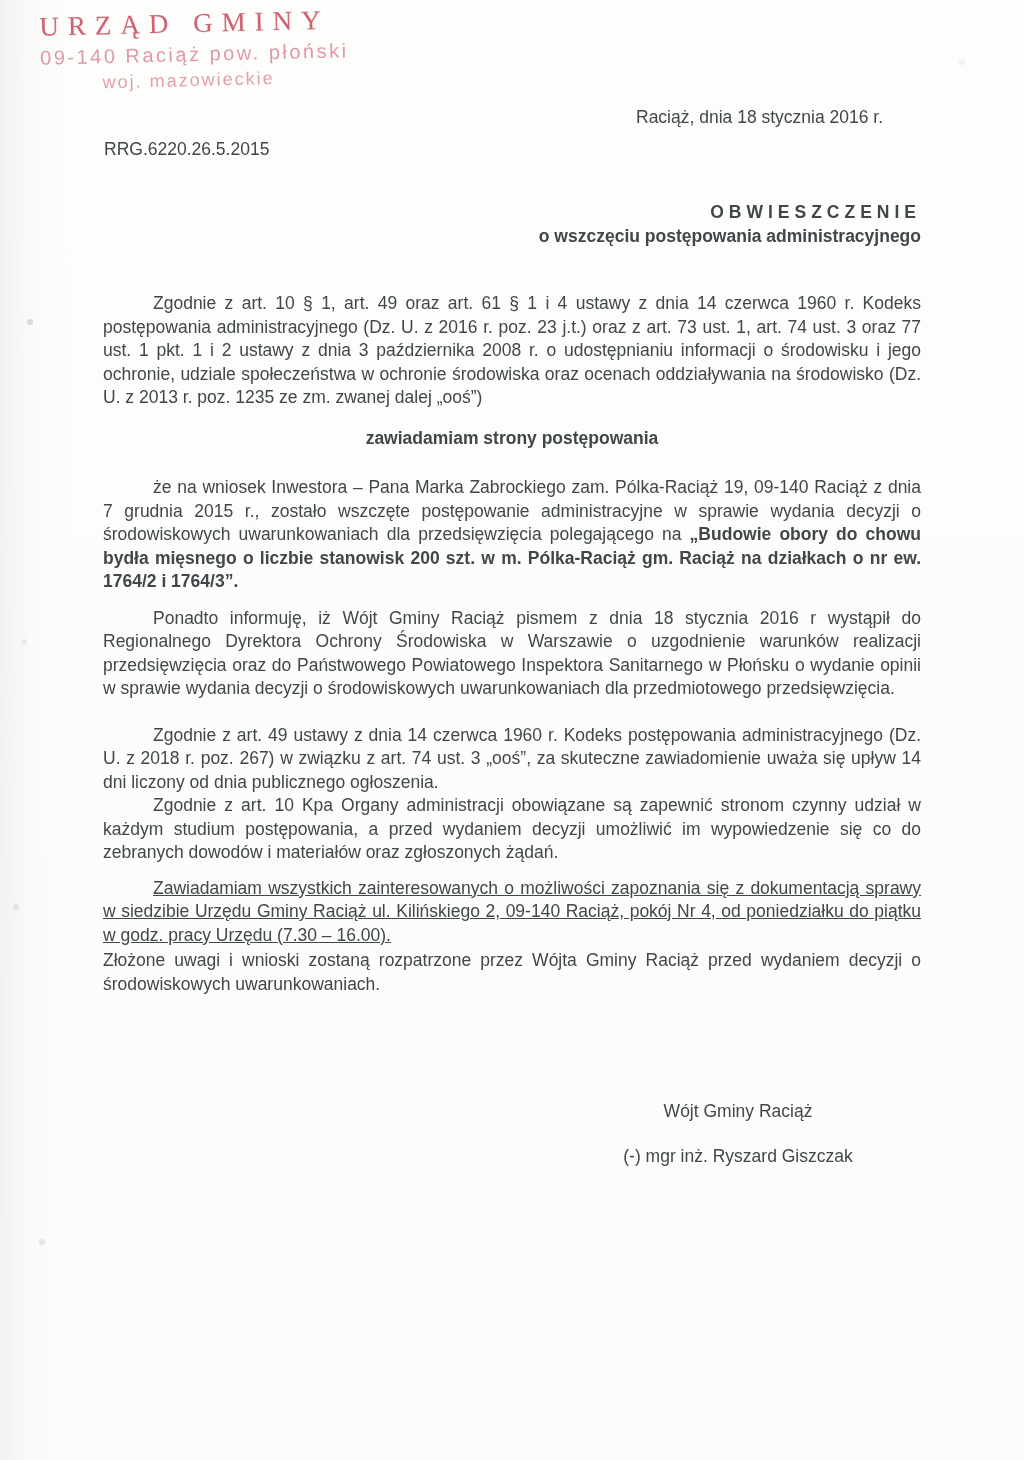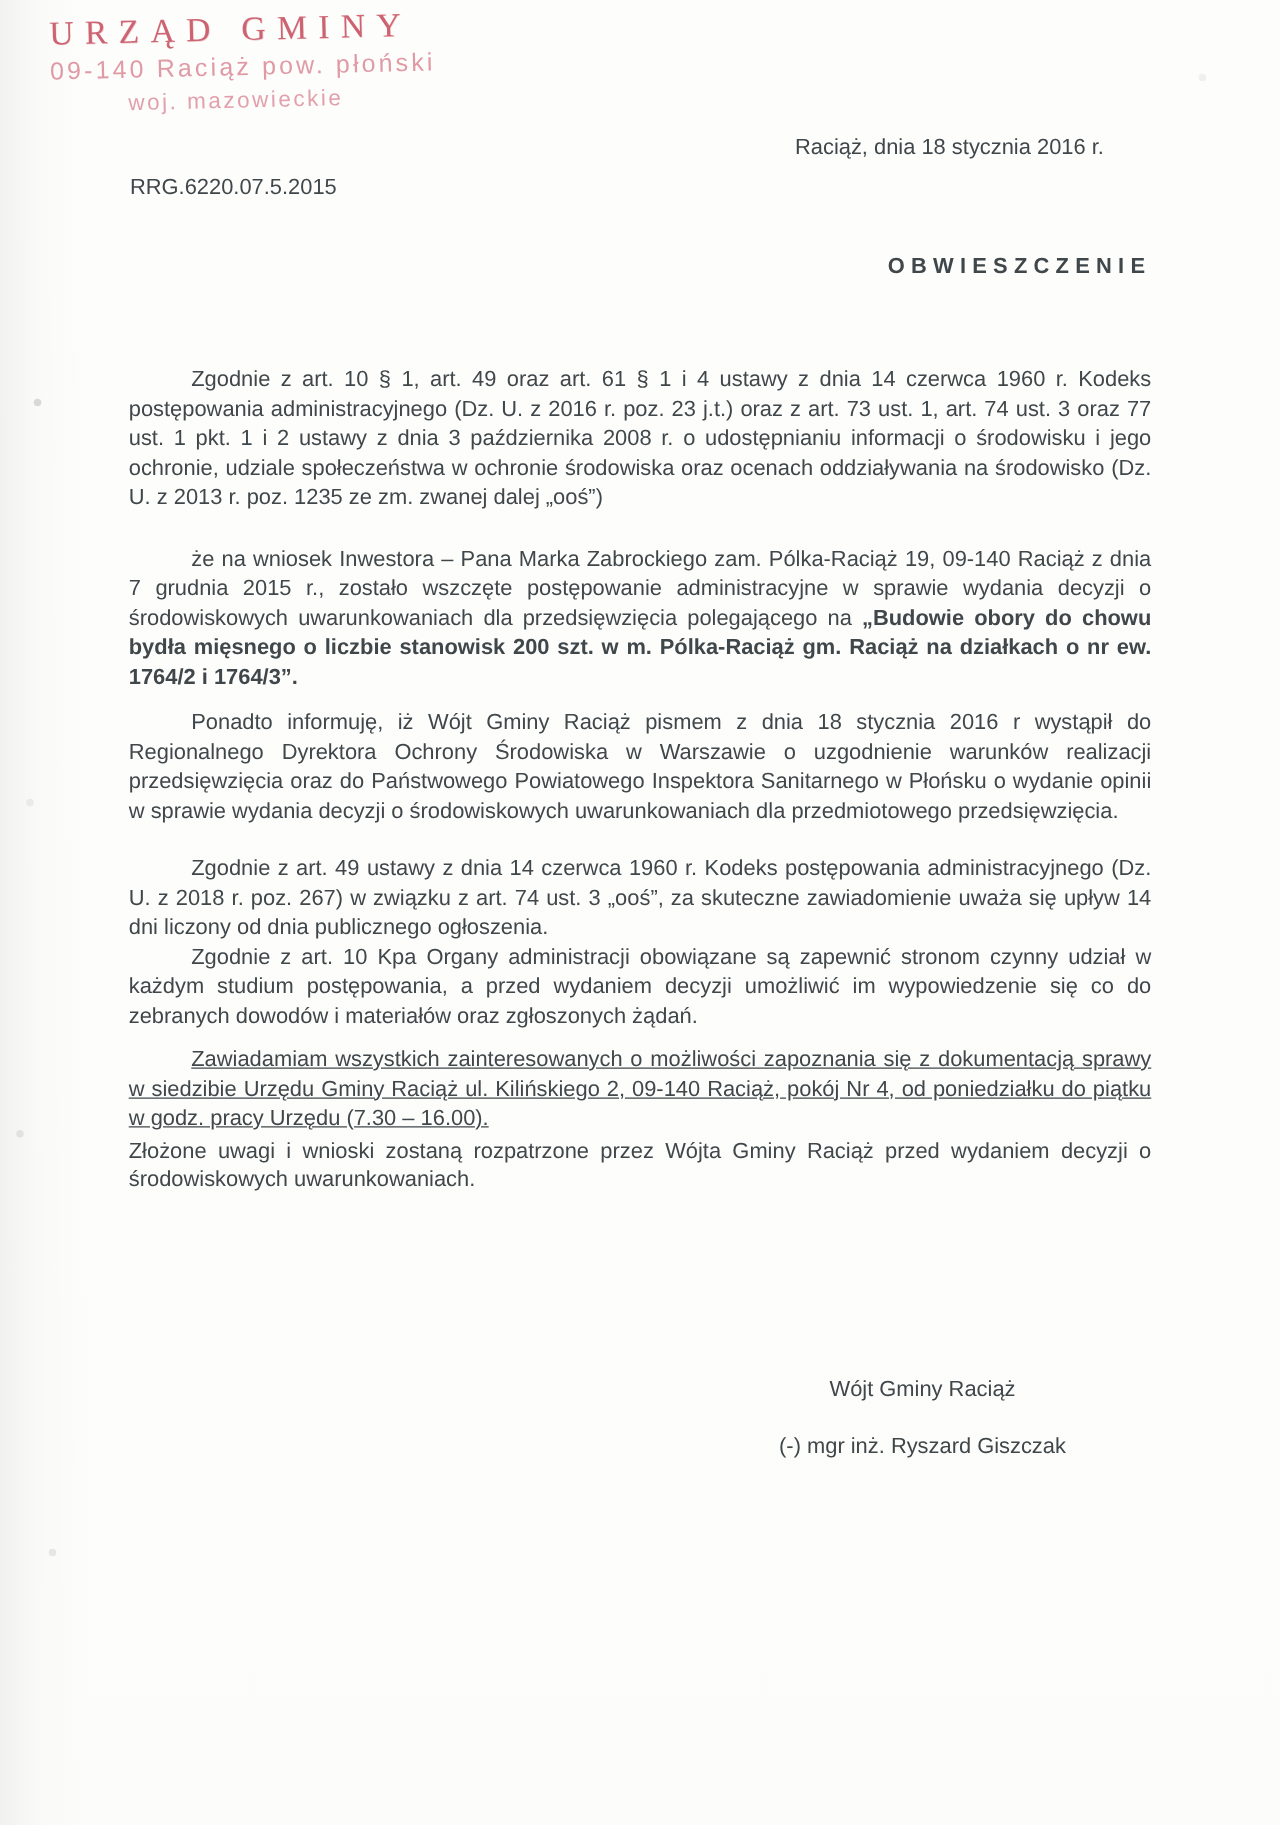--- a/index.html
+++ b/index.html
@@ -99,29 +99,31 @@
 <div class="page">
   <div class="noise"></div>
 
   <div class="stamp">
     <div class="stamp-l1">URZĄD GMINY</div>
     <div class="stamp-l2">09-140 Raciąż pow. płoński</div>
     <div class="stamp-l3">woj. mazowieckie</div>
   </div>
 
   <div class="date-line">Raciąż, dnia 18 stycznia 2016 r.</div>
-  <div class="ref-line">RRG.6220.07.5.2015</div>
+  <div class="ref-line">RRG.6220.26.5.2015</div>
 
   <div class="title-block">
     <div class="title-l1">OBWIESZCZENIE</div>
+    <div class="title-l3">o wszczęciu postępowania administracyjnego</div>
   </div>
 
   <div class="body-block">
     <p class="ind">Zgodnie z art. 10 § 1, art. 49 oraz art. 61 § 1 i 4 ustawy z dnia 14 czerwca 1960 r. Kodeks postępowania administracyjnego (Dz. U. z 2016 r. poz. 23 j.t.) oraz z art. 73 ust. 1, art. 74 ust. 3 oraz 77 ust. 1 pkt. 1 i 2  ustawy z dnia 3 października 2008 r. o udostępnianiu informacji o środowisku i jego ochronie, udziale społeczeństwa w ochronie środowiska oraz ocenach oddziaływania na środowisko (Dz. U. z 2013 r. poz. 1235 ze zm. zwanej dalej „ooś”)</p>
 
+    <p class="subhead">zawiadamiam strony postępowania</p>
 
     <p class="ind sp-notice"><span>że na wniosek Inwestora – Pana Marka Zabrockiego zam. Pólka-Raciąż 19, 09-140 Raciąż z dnia 7 grudnia 2015 r., zostało wszczęte postępowanie administracyjne w sprawie wydania decyzji o środowiskowych uwarunkowaniach dla przedsięwzięcia polegającego na </span><b>„Budowie obory do chowu bydła mięsnego o liczbie stanowisk 200 szt. w m. Pólka-Raciąż gm. Raciąż na działkach o nr ew. 1764/2 i 1764/3”.</b></p>
 
     <p class="ind sp-rdos">Ponadto informuję, iż Wójt Gminy Raciąż pismem z dnia 18 stycznia 2016 r wystąpił do Regionalnego Dyrektora Ochrony Środowiska w Warszawie o uzgodnienie warunków realizacji przedsięwzięcia oraz do Państwowego Powiatowego Inspektora Sanitarnego w Płońsku o wydanie opinii w sprawie wydania decyzji o środowiskowych uwarunkowaniach dla przedmiotowego przedsięwzięcia.</p>
 
     <p class="ind sp-art49">Zgodnie z art. 49 ustawy z dnia 14 czerwca 1960 r. Kodeks postępowania administracyjnego (Dz. U. z 2018 r. poz. 267) w związku z art. 74 ust. 3 „ooś”, za skuteczne zawiadomienie uważa się upływ 14 dni liczony od dnia publicznego ogłoszenia.</p>
     <p class="ind">Zgodnie z art. 10 Kpa Organy administracji obowiązane są zapewnić stronom czynny udział w każdym studium postępowania, a przed wydaniem decyzji umożliwić im wypowiedzenie się co do zebranych  dowodów i materiałów oraz zgłoszonych żądań.</p>
 
     <p class="ind sp-docs">Zawiadamiam wszystkich zainteresowanych o możliwości zapoznania się z dokumentacją sprawy w siedzibie Urzędu Gminy Raciąż ul. Kilińskiego 2, 09-140 Raciąż, pokój Nr 4, od poniedziałku do piątku w godz. pracy Urzędu (7.30 – 16.00).</p>
 

